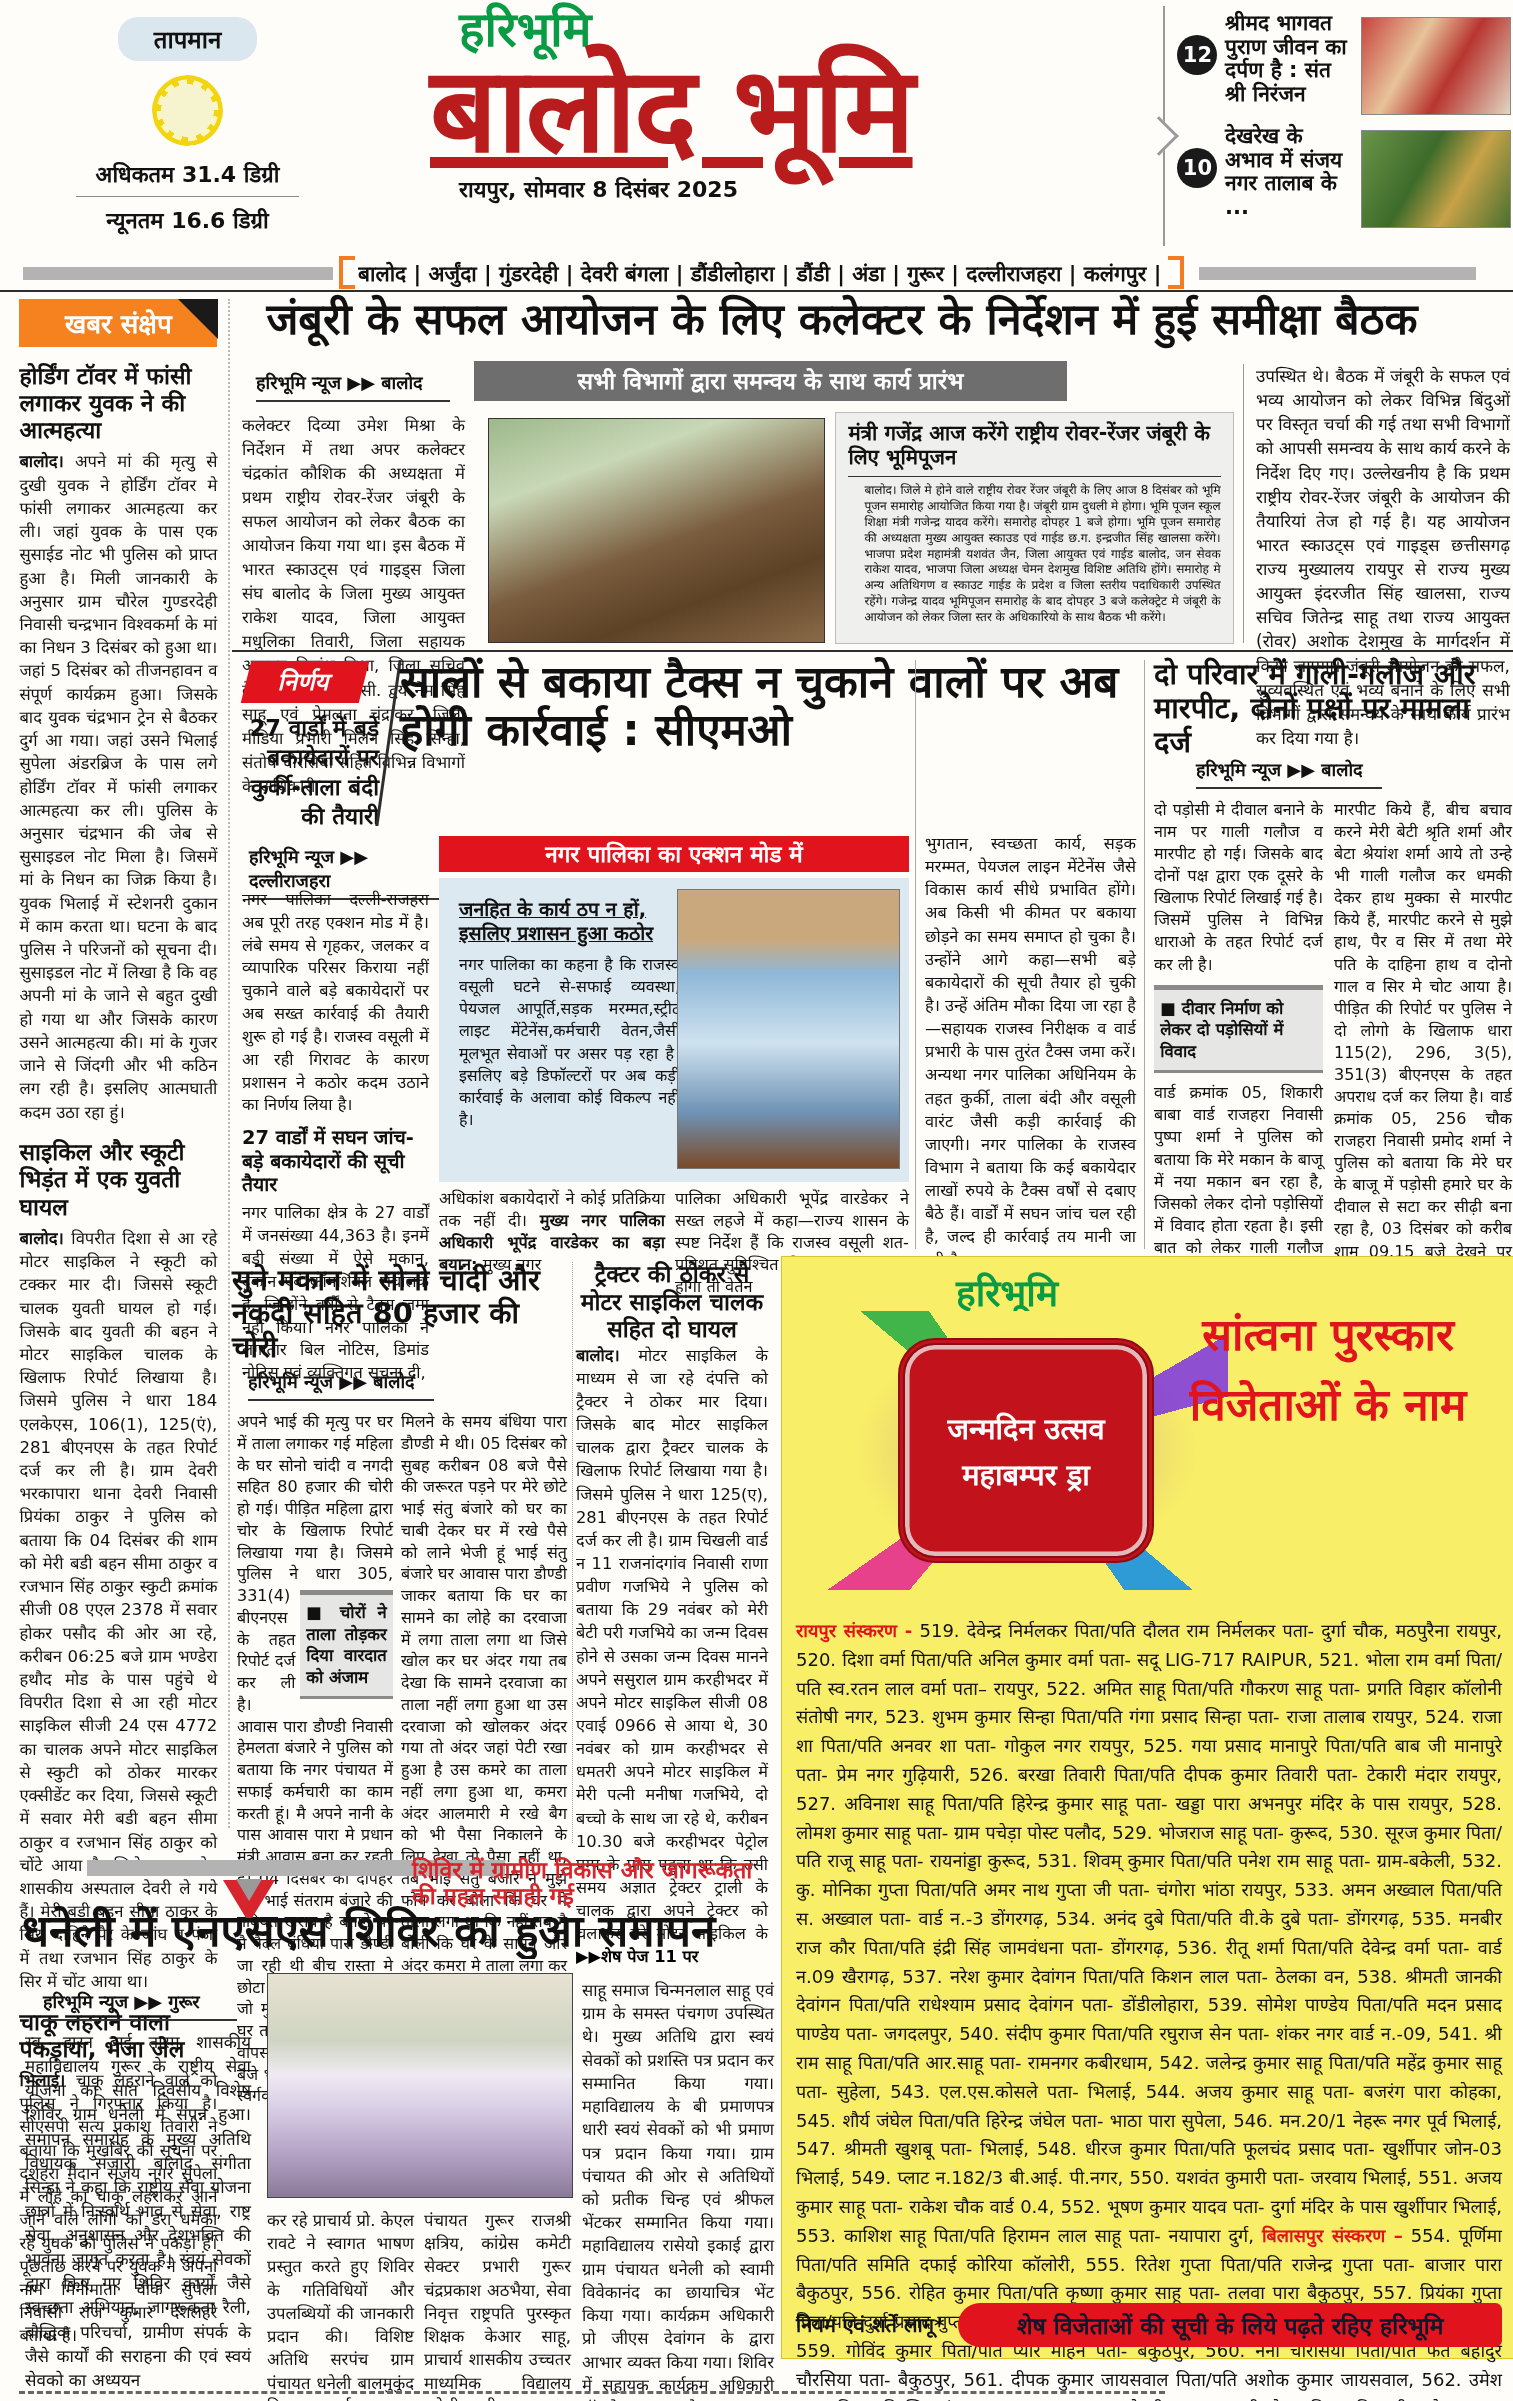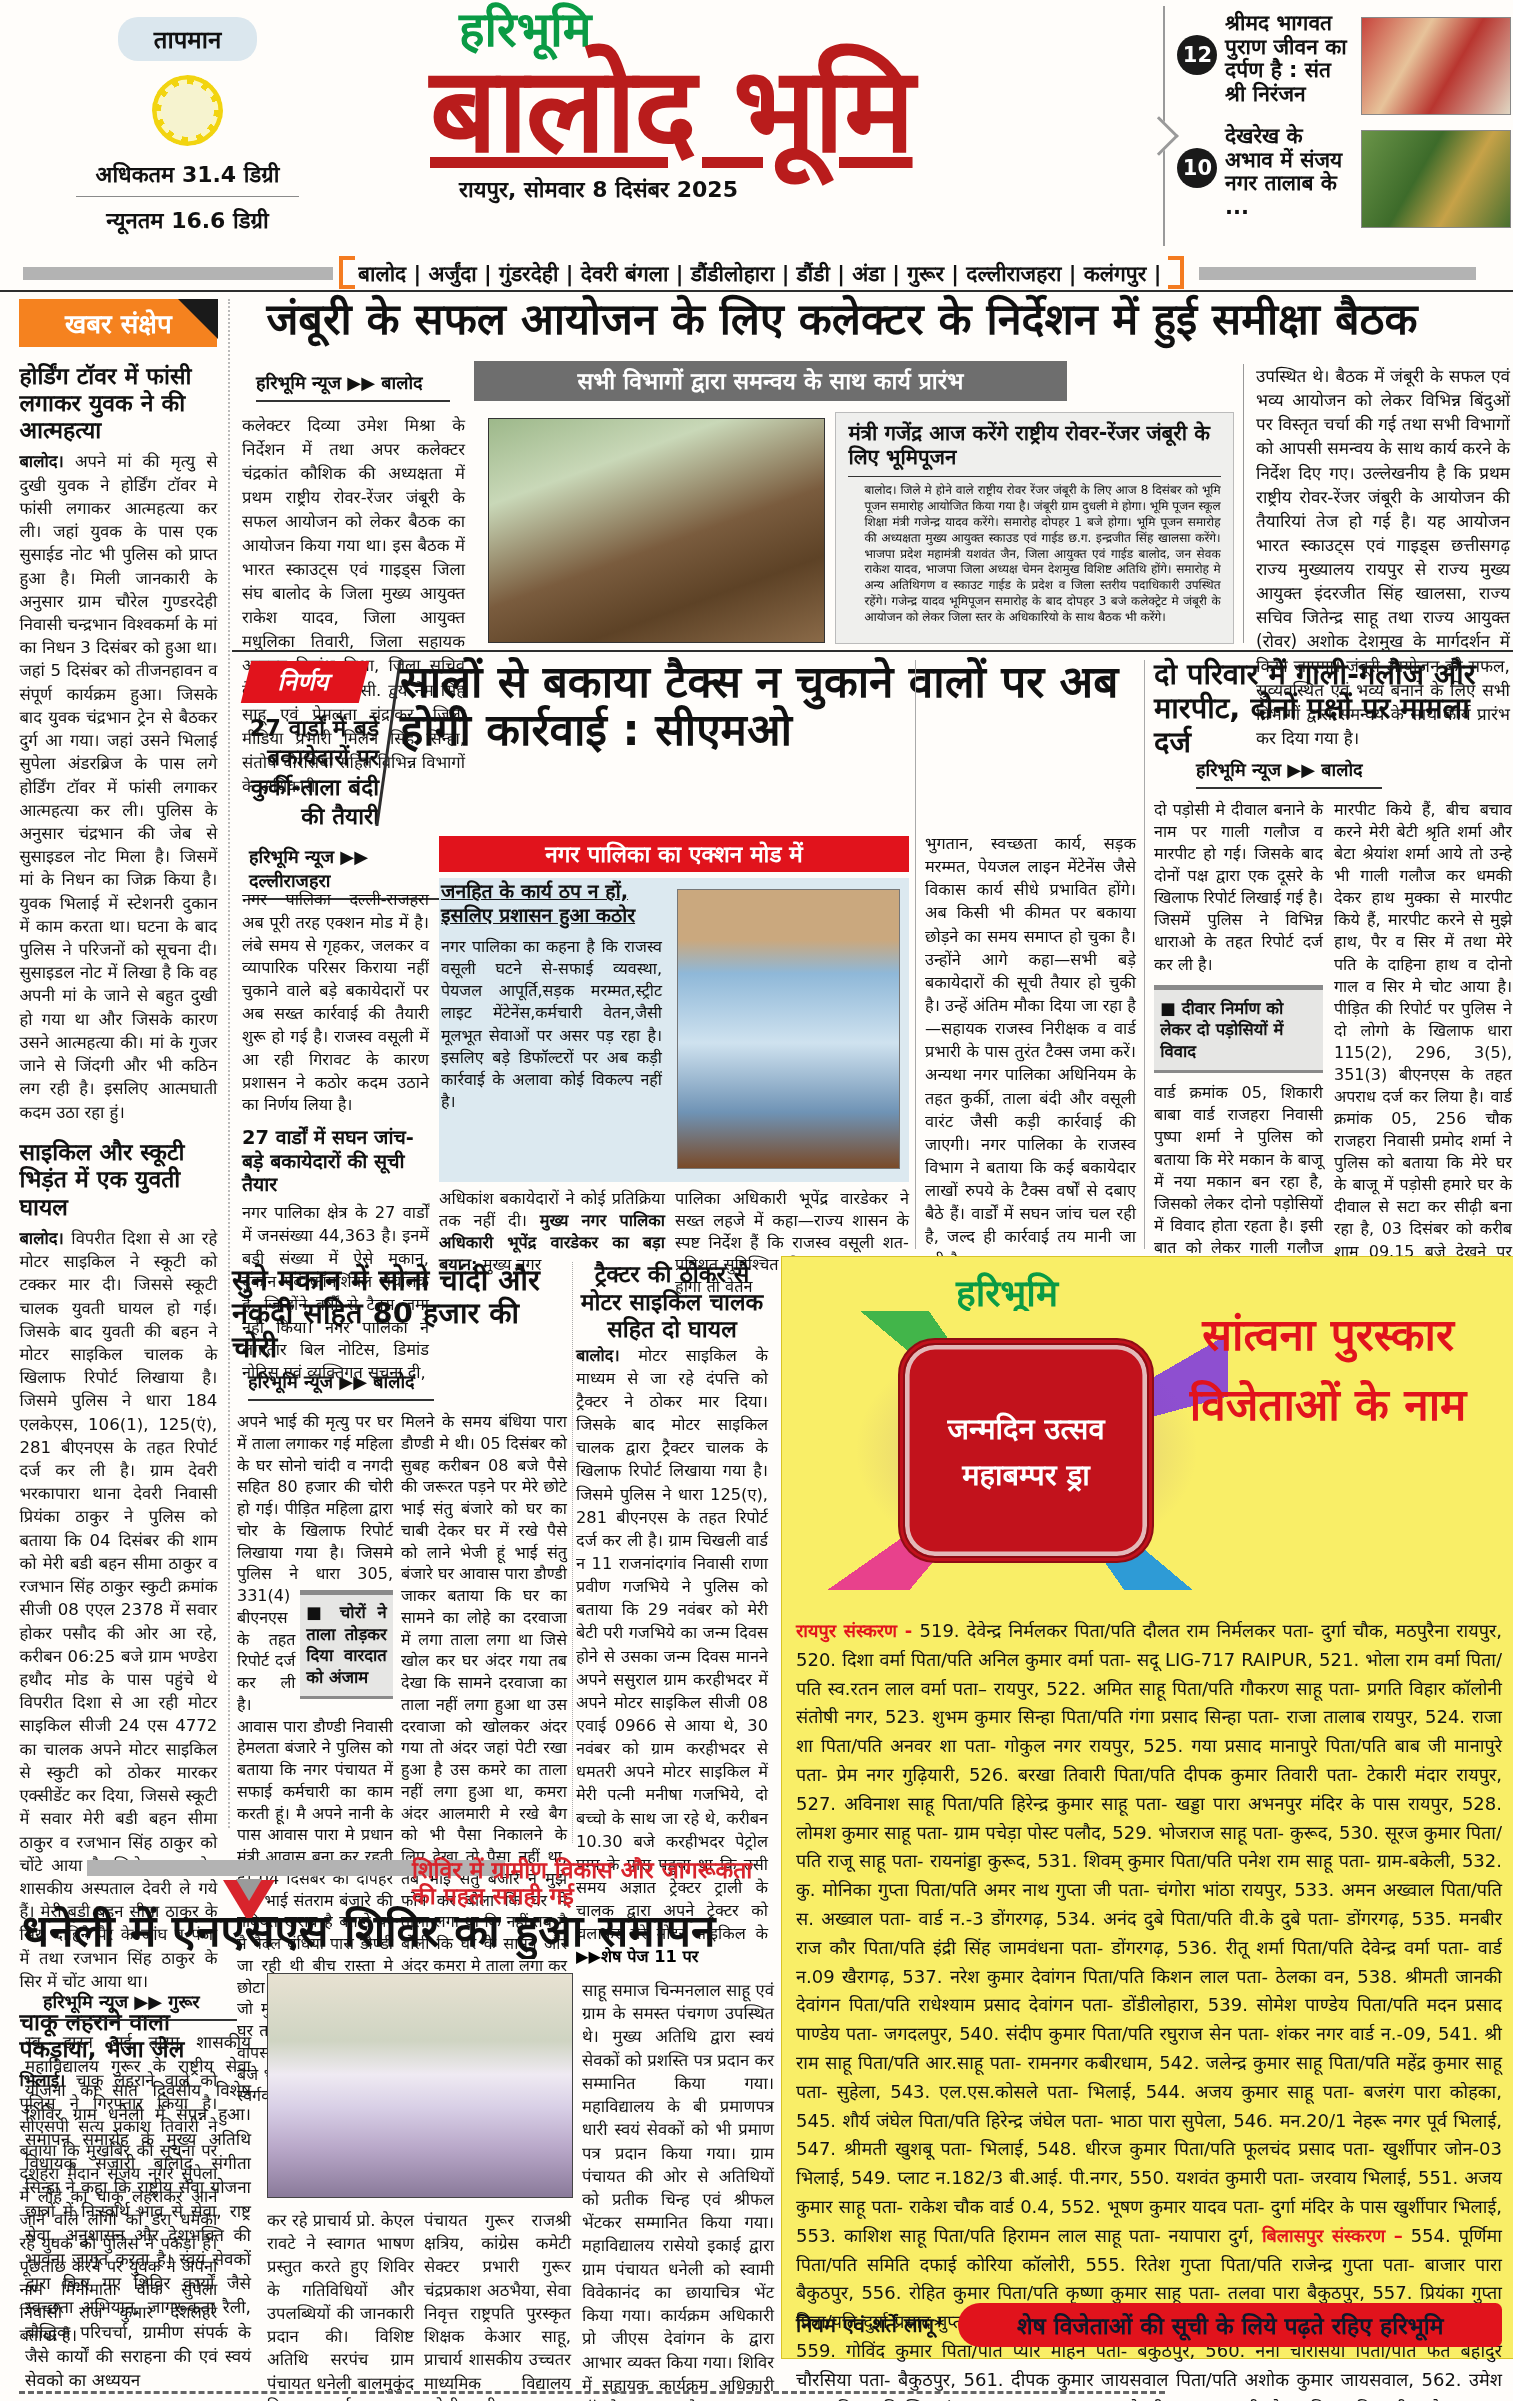--- a/index.html
+++ b/index.html
@@ -69,21 +69,21 @@
 
   
   #nirnay { left:246px; top:661px; width:118px; height:42px; background:#e1131c; transform:skewX(-14deg); color:#fff; font-size:24px; font-weight:bold; text-align:center; line-height:42px; }
   #tax-deck { left:228px; top:714px; width:151px; text-align:right; font-size:22.5px; font-weight:bold; line-height:1.3; }
   #tax-zig { left:387px; top:660px; width:0; height:166px; border-left:3.1px solid #2e2e2e; transform:skewX(-8deg); }
   #tax-headline { left:400px; top:658px; width:736px; font-size:44px; font-weight:bold; line-height:1.08; }
   #tax-byline { left:249px; top:844px; width:194px; }
   #tax-col1 { left:242px; top:889px; width:187px; height:362px; font-size:16.3px; line-height:1.4; }
   #tax-col1 .subhd { font-size:19.4px; font-weight:bold; line-height:1.2; margin:9.3px 0 6.2px; }
   #tax-redbar { left:439px; top:836px; width:470px; height:36px; background:#e1131c; color:#fff; font-size:22.5px; font-weight:bold; text-align:center; line-height:36px; }
-  #tax-quote { left:439px; top:878px; width:470px; height:304px; background:#dce9f0; padding:2px; }
+  #tax-quote { left:439px; top:878px; width:470px; height:304px; background:#dce9f0; padding:20px; }
   #quote-title { width:221px; font-size:19.4px; font-weight:bold; text-decoration:underline; line-height:1.25; margin-bottom:7.7px; }
   #quote-body { width:221px; font-size:16px; line-height:1.38; }
   #cmo-photo { position:absolute; right:9.3px; top:11px; width:223px; height:280px; border:0.8px solid #777;
     background:linear-gradient(180deg,#caa87e 0%,#caa87e 18%, #8fb8d8 30%, #cfe2ef 55%, #6f93b5 80%, #7a4a28 100%);}
   #tax-col2a { left:439px; top:1188px; width:226px; height:64px; font-size:16.3px; line-height:1.35; }
   #tax-col2b { left:675px; top:1188px; width:234px; height:64px; font-size:16.3px; line-height:1.35; }
   #tax-col3 { left:925px; top:832px; width:211px; height:418px; font-size:16.3px; line-height:1.42; }
   #tax-vrule { left:915px; top:660px; width:0; height:589px; border-left:1.5px solid #aaa; }
 
   

